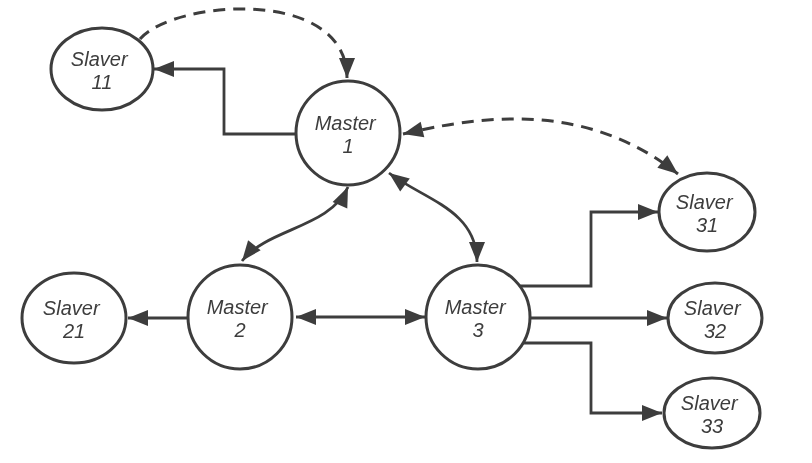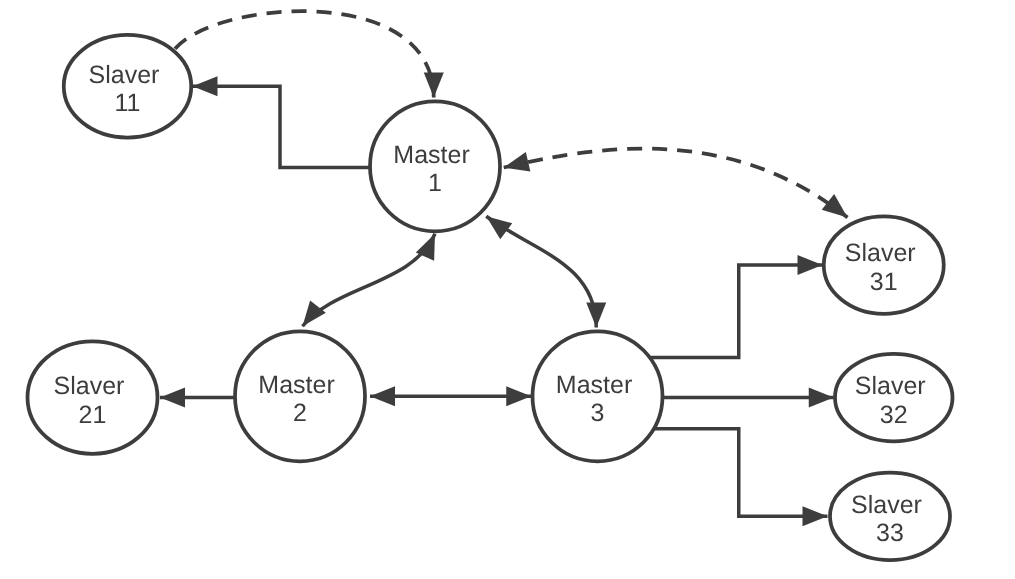--- a/index.html
+++ b/index.html
@@ -6,20 +6,21 @@
     margin: 0;
     padding: 0;
     background: #ffffff;
   }
   .diagram-wrap {
     position: relative;
     width: 812px;
     height: 463px;
     background: #ffffff;
     overflow: hidden;
+    font-style: italic;
   }
   svg { display: block; }
   .node-shape {
     fill: #ffffff;
     stroke: #3d3d3d;
     stroke-width: 3;
   }
   .edge {
     fill: none;
     stroke: #3d3d3d;

